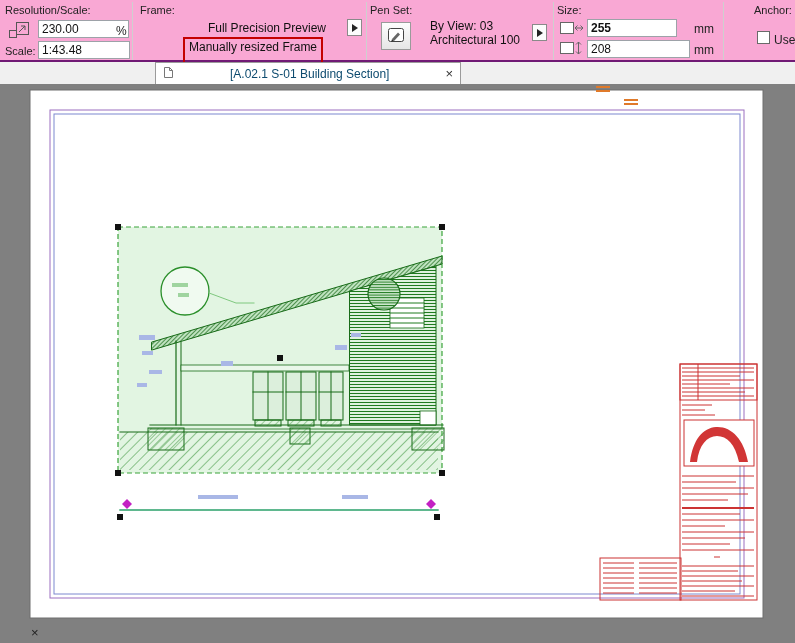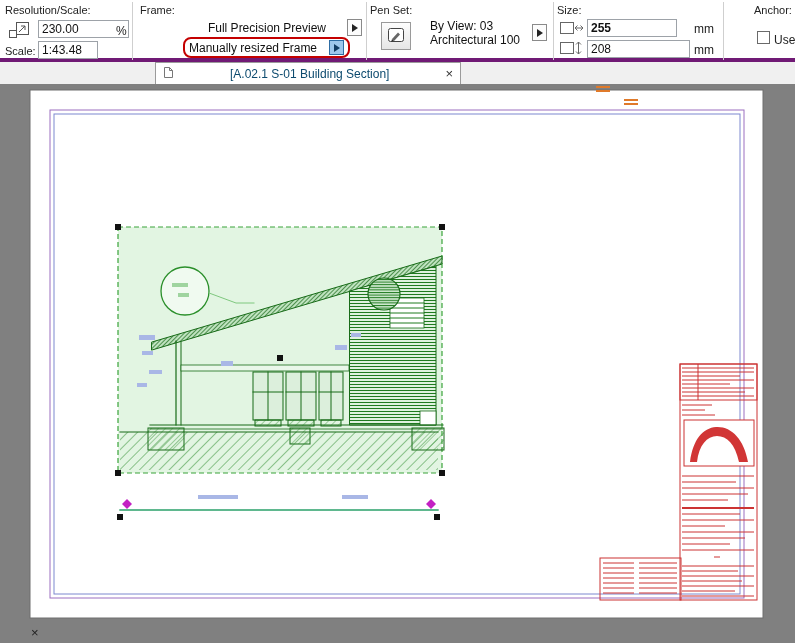--- a/index.html
+++ b/index.html
@@ -4,21 +4,21 @@
 <style>
   * { box-sizing: border-box; }
   html,body { margin:0; padding:0; }
   body {
     width:795px; height:643px; position:relative; overflow:hidden;
     font-family:"Liberation Sans", sans-serif; background:#808080;
   }
   
   .toolbar {
     position:absolute; top:0; left:0; width:795px; height:62px;
-    background:#ffffff; border-bottom:4px solid #701a75;
+    background:#f9a8d4; border-bottom:2px solid #701a75;
   }
   .abs { position:absolute; }
   .sec-label { font-size:11px; color:#222; white-space:nowrap; }
   .tb-sep { position:absolute; top:2px; width:1px; height:58px; background:#cfcfcf; }
   .tb-input {
     position:absolute; height:18px; border:1px solid #9da2a8; background:#fff;
     font-family:"Liberation Sans", sans-serif; font-size:12px; color:#111;
     padding:0 3px;
   }
   .arrow-btn {
@@ -26,22 +26,22 @@
     background:#fcfcfc; display:flex; align-items:center; justify-content:center;
     cursor:pointer; padding:0;
   }
   .tri { width:0; height:0; border-left:6px solid #222; border-top:4px solid transparent; border-bottom:4px solid transparent; }
   .blue-btn {
     width:15px; height:15px; border:1px solid #2e6da4; background:#9ec7ec;
     display:flex; align-items:center; justify-content:center; cursor:pointer; padding:0;
   }
   .blue-btn .tri { border-left-color:#123c63; }
   .red-outline {
-    position:absolute; border:2px solid #c40000; border-radius:8px;
-    display:flex; align-items:center; gap:12px; padding:1px 4px; background:transparent;
+    position:absolute; border:2px solid #c40000; border-radius:0;
+    display:flex; align-items:center; gap:12px; padding:1px 4px; background:transparent;flex-direction:column;
   }
   .opt-text { font-size:12px; color:#111; white-space:nowrap; }
   .two-line { font-size:12px; color:#111; text-align:left; line-height:14px; }
   .two-line span { display:block; }
   .icon-btn {
     position:absolute; border:1px solid #9a9a9a;
     background:linear-gradient(#fdfdfd,#e6e6e6);
     display:flex; align-items:center; justify-content:center; cursor:pointer; padding:0;
   }
   .checkbox {
@@ -70,21 +70,21 @@
     <span class="abs" style="left:7px; top:20px;">
       <svg width="26" height="20" viewBox="0 0 26 20">
         <rect x="2.5" y="10.5" width="7" height="7" fill="none" stroke="#555"></rect>
         <rect x="9.5" y="2.5" width="12" height="12" fill="none" stroke="#555"></rect>
         <path d="M12 12 L18 6 M18 6 h-4 M18 6 v4" stroke="#555" fill="none"></path>
       </svg>
     </span>
     <input class="tb-input" style="left: 38px; top: 20px; width: 91px;" value="230.00">
     <div class="abs sec-label" style="left:116px; top:24px; font-size:12px;">%</div>
     <div class="abs sec-label" style="left:5px; top:45px;">Scale:</div>
-    <input class="tb-input" style="left: 38px; top: 41px; width: 60px;" value="1:43.48">
+    <input class="tb-input" style="left: 38px; top: 41px; width: 92px;" value="1:43.48">
   </div>
 
   <div class="tb-sep" style="left:132px;"></div>
 
   <div>
     <div class="abs sec-label" style="left:140px; top:4px;">Frame:</div>
     <div class="abs opt-text" style="left:168px; top:21px; width:158px; text-align:right;">Full Precision Preview</div>
     <button class="arrow-btn" style="left:347px; top:19px;">
       <span class="tri"></span>
     </button>

